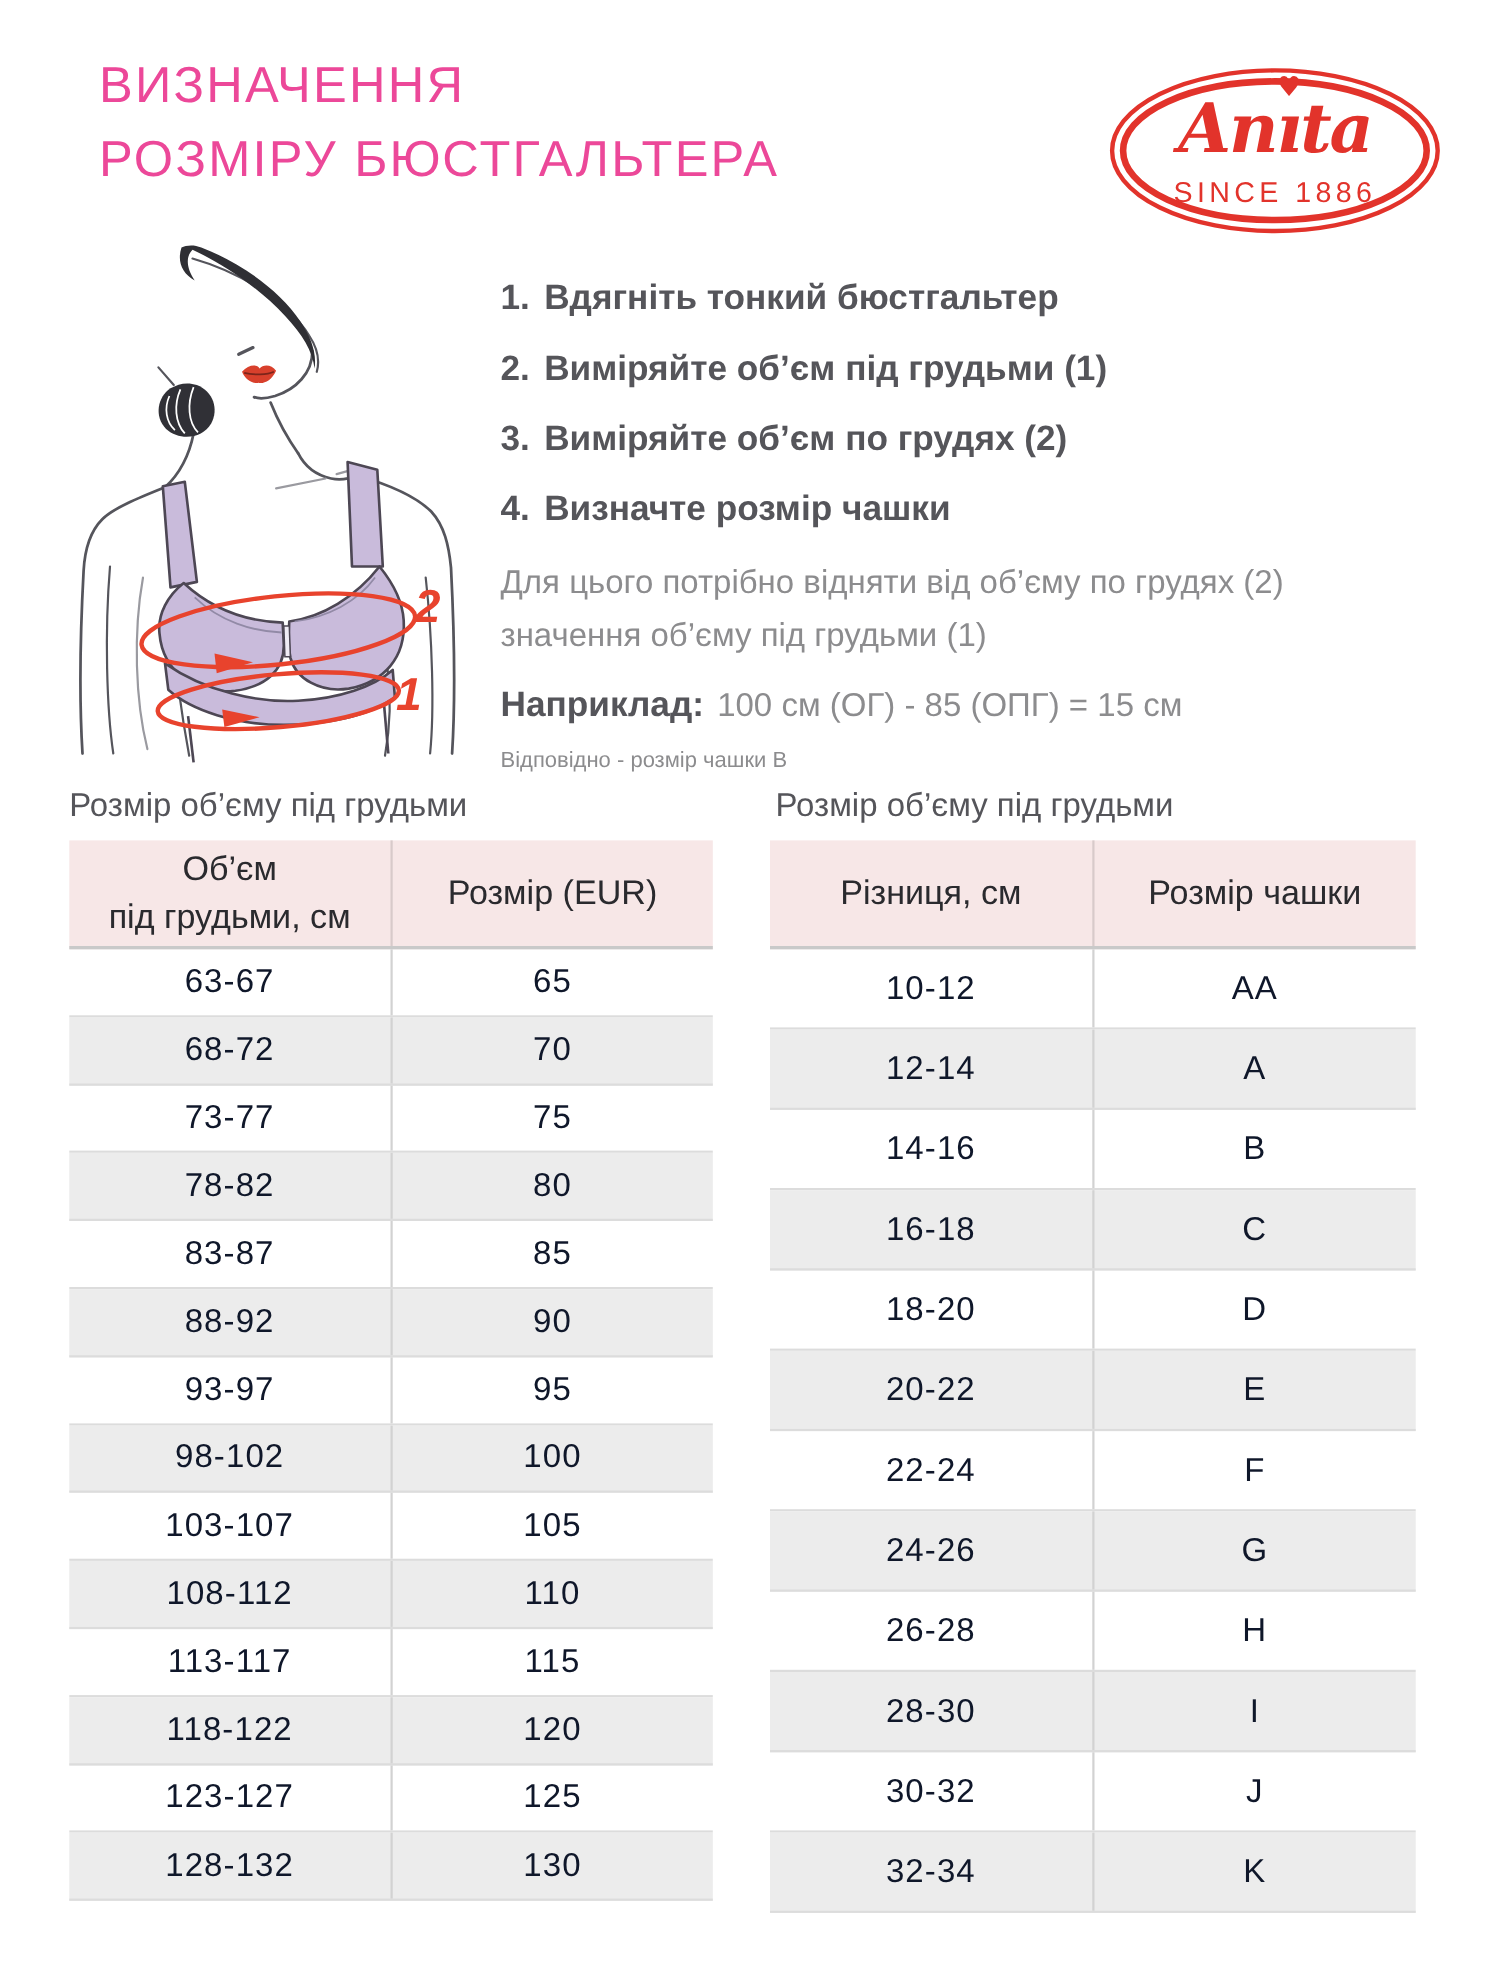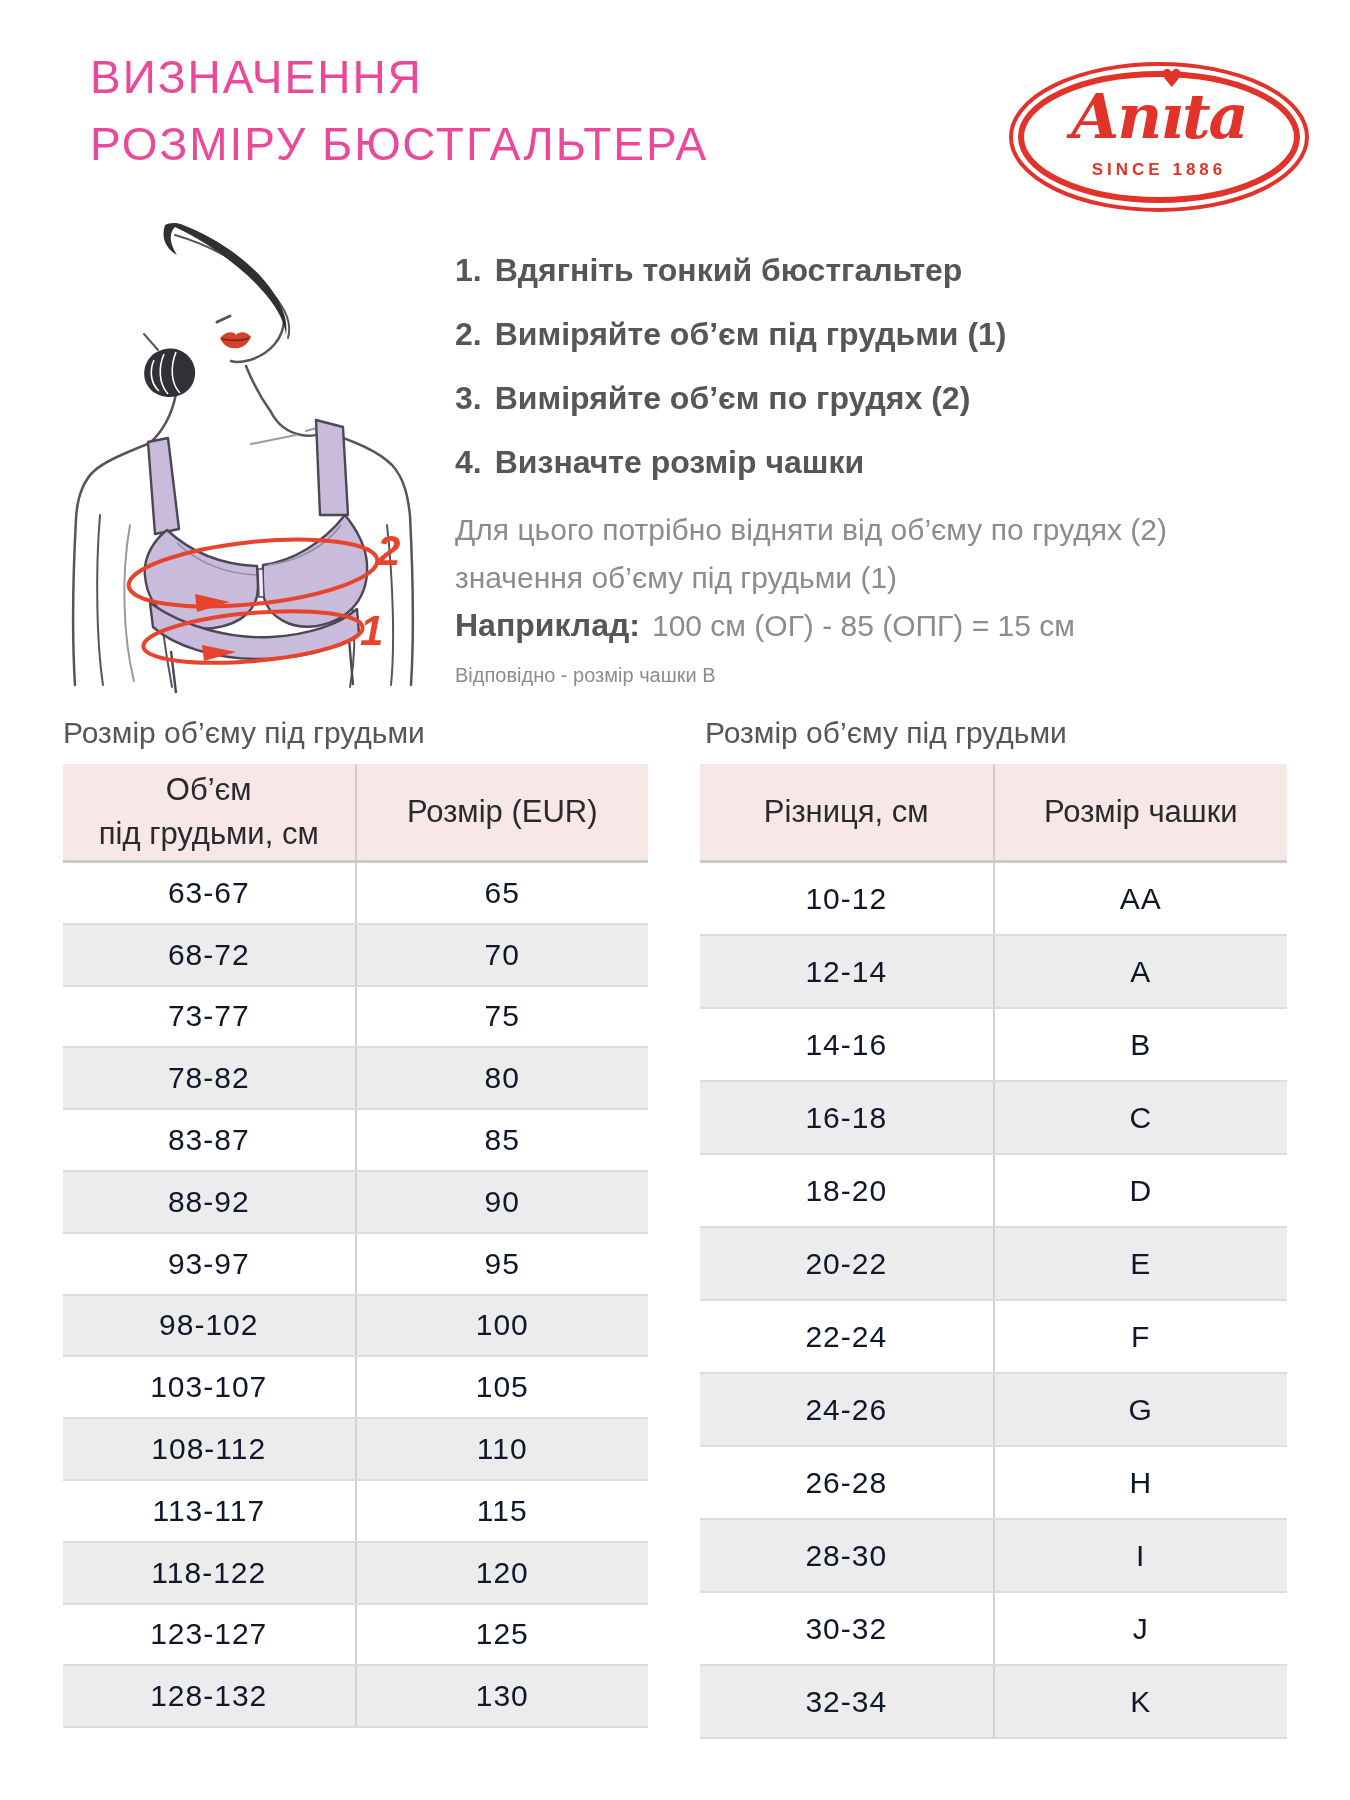--- a/index.html
+++ b/index.html
@@ -13,32 +13,32 @@
   
   .logo{position:absolute;left:1008px;top:60px;width:302px;height:154px;}
   .logo svg{position:absolute;left:0;top:0;}
   .brand{position:absolute;left:0;right:0;top:20px;text-align:center;
          font-family:"DejaVu Serif",serif;font-style:italic;font-weight:bold;
          font-size:62px;color:#e2332b;letter-spacing:-2px;}
   .i-dotless{position:relative;display:inline-block;}
   .i-dotless .heart{position:absolute;top:-16px;left:53%;transform:translateX(-50%);
          font-size:25px;font-style:normal;letter-spacing:0;}
   .since{position:absolute;left:0;right:0;top:100px;text-align:center;color:#e2332b;
-         font-weight:bold;font-size:17px;letter-spacing:4px;}
+         font-weight:normal;font-size:26px;letter-spacing:4px;}
 
   
   .figure{position:absolute;left:55px;top:213px;width:400px;height:487px;}
 
   
   .steps-block{position:absolute;left:455px;top:250px;width:780px;}
   .step{display:flex;font-weight:bold;color:#55555a;font-size:32px;line-height:40px;
         margin-bottom:24px;}
   .step-num{margin-right:13px;}
   .note{color:#8c8c8e;font-size:30px;line-height:48px;margin-top:2px;}
-  .example{font-size:30px;line-height:46px;color:#8c8c8e;}
+  .example{margin-top:15px;font-size:30px;line-height:46px;color:#8c8c8e;}
   .example .label{font-weight:bold;color:#55555a;font-size:32px;margin-right:12px;}
   .result{font-size:20px;line-height:52px;color:#8c8c8e;}
 
   
   .table-heading{position:absolute;font-size:30px;font-weight:normal;color:#55555a;}
   .heading-band{left:63px;top:716px;}
   .heading-cup{left:705px;top:716px;}
   .table{position:absolute;top:764px;background:#fff;}
   .table-band{left:63px;width:585px;}
   .table-cup{left:700px;width:587px;}

